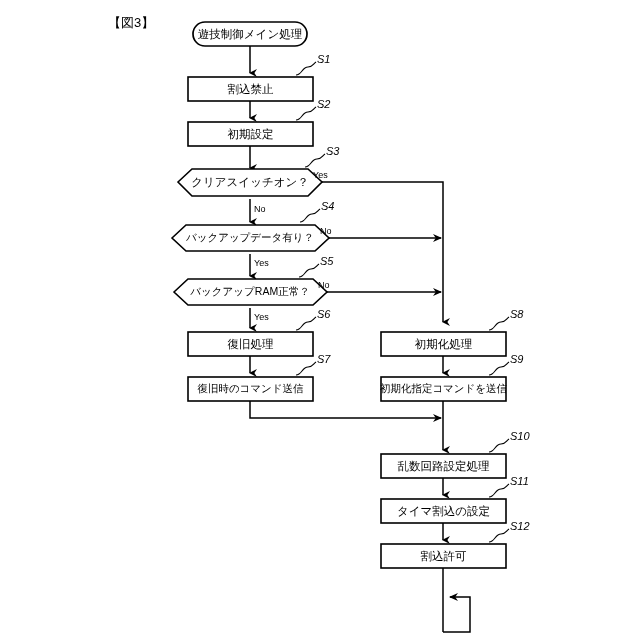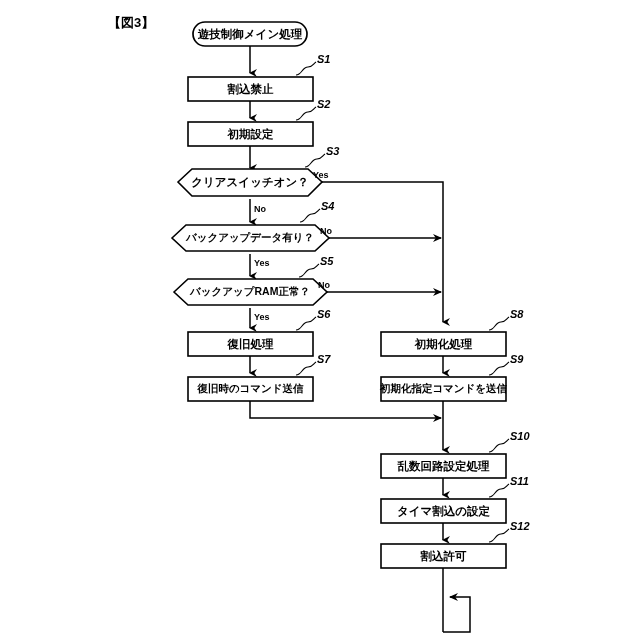--- a/index.html
+++ b/index.html
@@ -12,21 +12,20 @@
     height: 640px;
     font-family: "Liberation Sans", "DejaVu Sans", sans-serif;
     color: #000000;
     overflow: hidden;
     position: relative;
   }
   #figure-root {
     position: relative;
     width: 640px;
     height: 640px;
-    font-weight: bold;
   }
   svg.flow {
     position: absolute;
     left: 0;
     top: 0;
     width: 640px;
     height: 640px;
     display: block;
   }
   .shape-fill {

